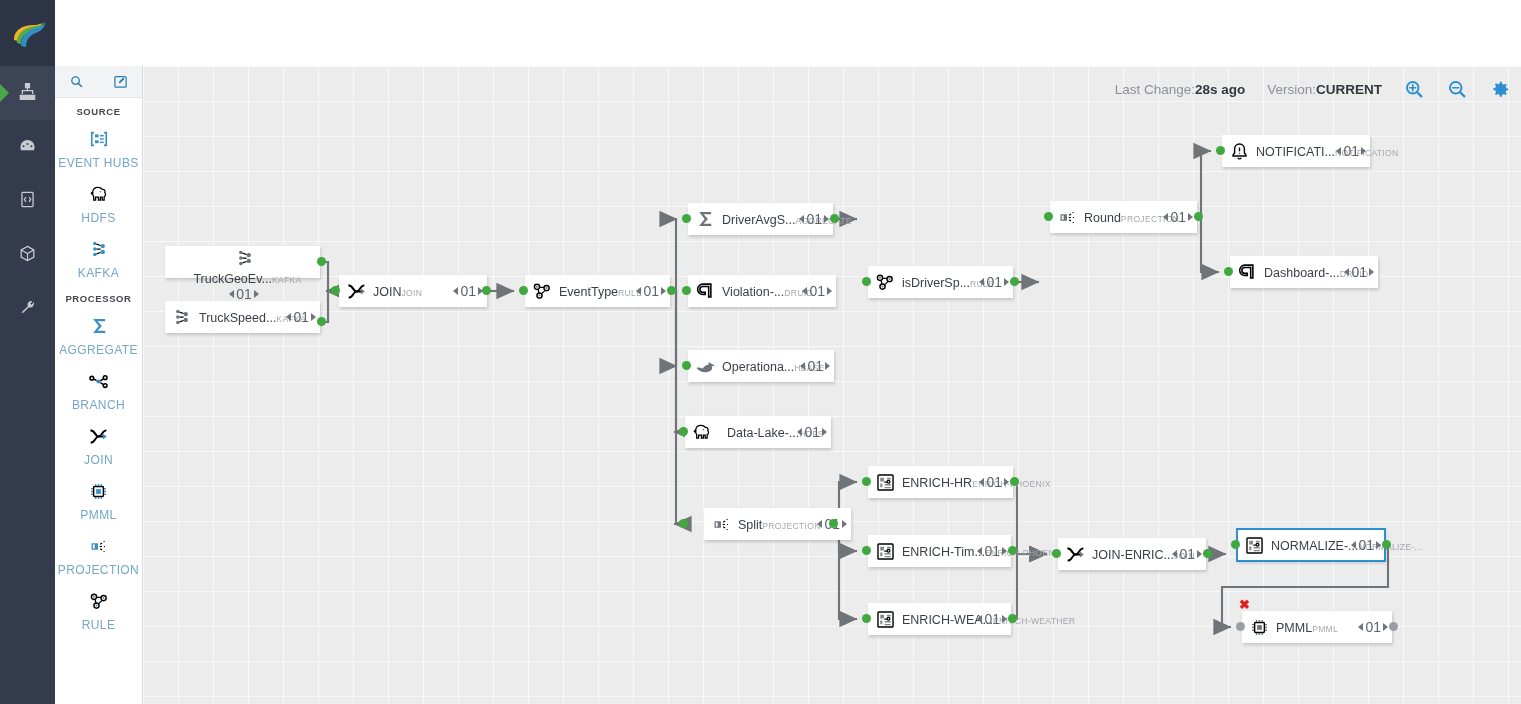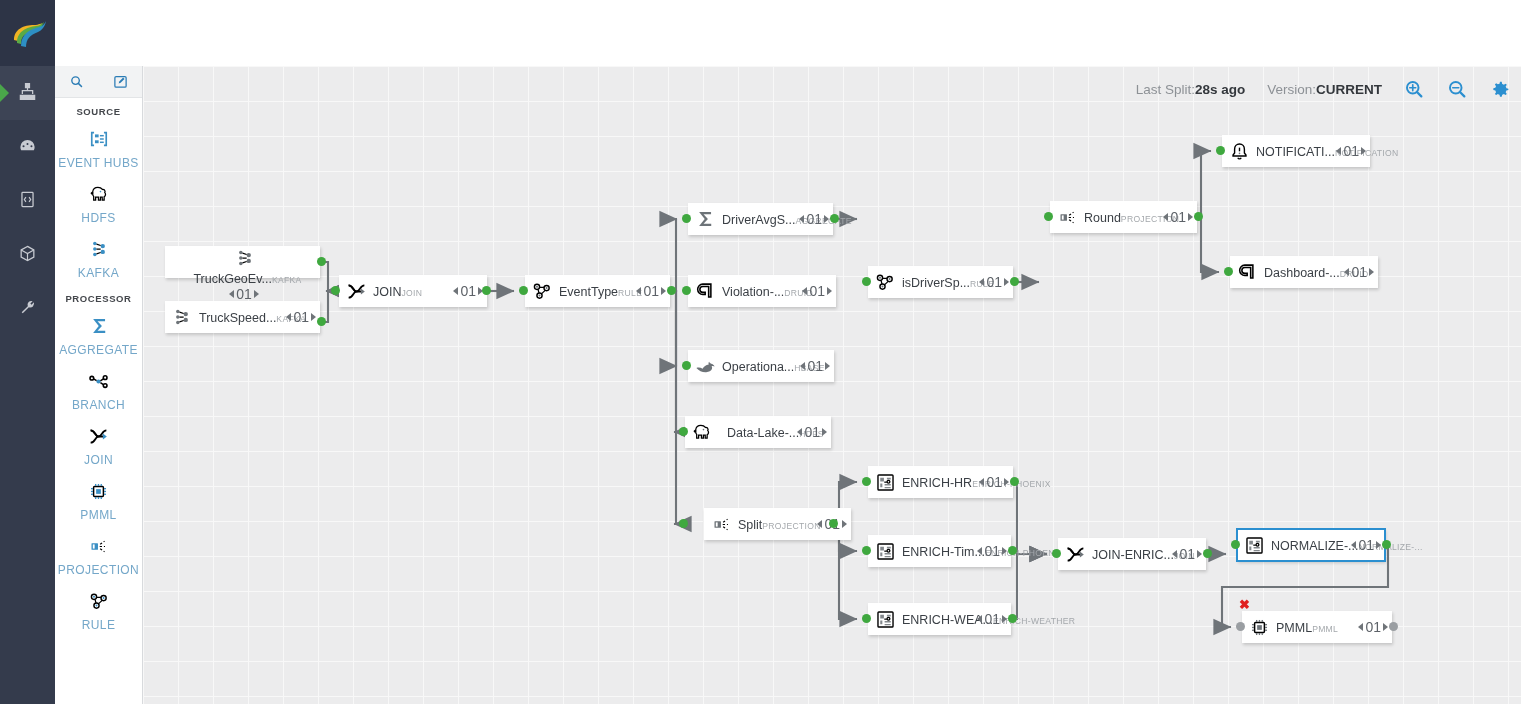--- a/index.html
+++ b/index.html
@@ -334,21 +334,21 @@
           </span>
           <span class="lb">RULE</span>
         </div>
       </div>
   </div>
 
   <div class="canvas">
     <div class="canvas-inner">
 
       <div class="ctools">
-        <span class="ctool-txt"><span>Last Split:</span><b>28s ago</b></span>
+        <span class="ctool-txt"><span>Last Change:</span><b>28s ago</b></span>
         <span class="ctool-txt"><span>Version:</span><b>CURRENT</b></span>
         <span class="ctool-ic">
           <svg width="21" height="21" viewBox="0 0 24 24">
               <circle cx="10" cy="10" r="6.6" fill="none" stroke="#2b8fd0" stroke-width="2.2"></circle>
               <path d="M10 6.6v6.8M6.6 10h6.8" stroke="#2b8fd0" stroke-width="1.9" stroke-linecap="round"></path>
               <path d="M14.8 14.8l5 5" stroke="#2b8fd0" stroke-width="2.6" stroke-linecap="round"></path>
             </svg>
         </span>
         <span class="ctool-ic">
           <svg width="21" height="21" viewBox="0 0 24 24">

